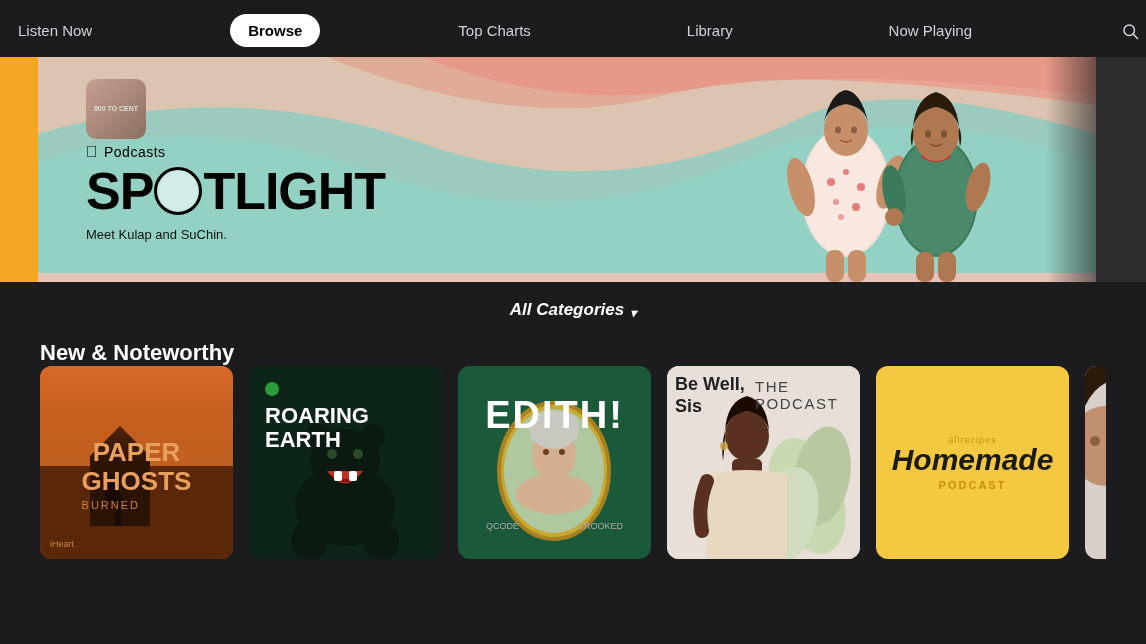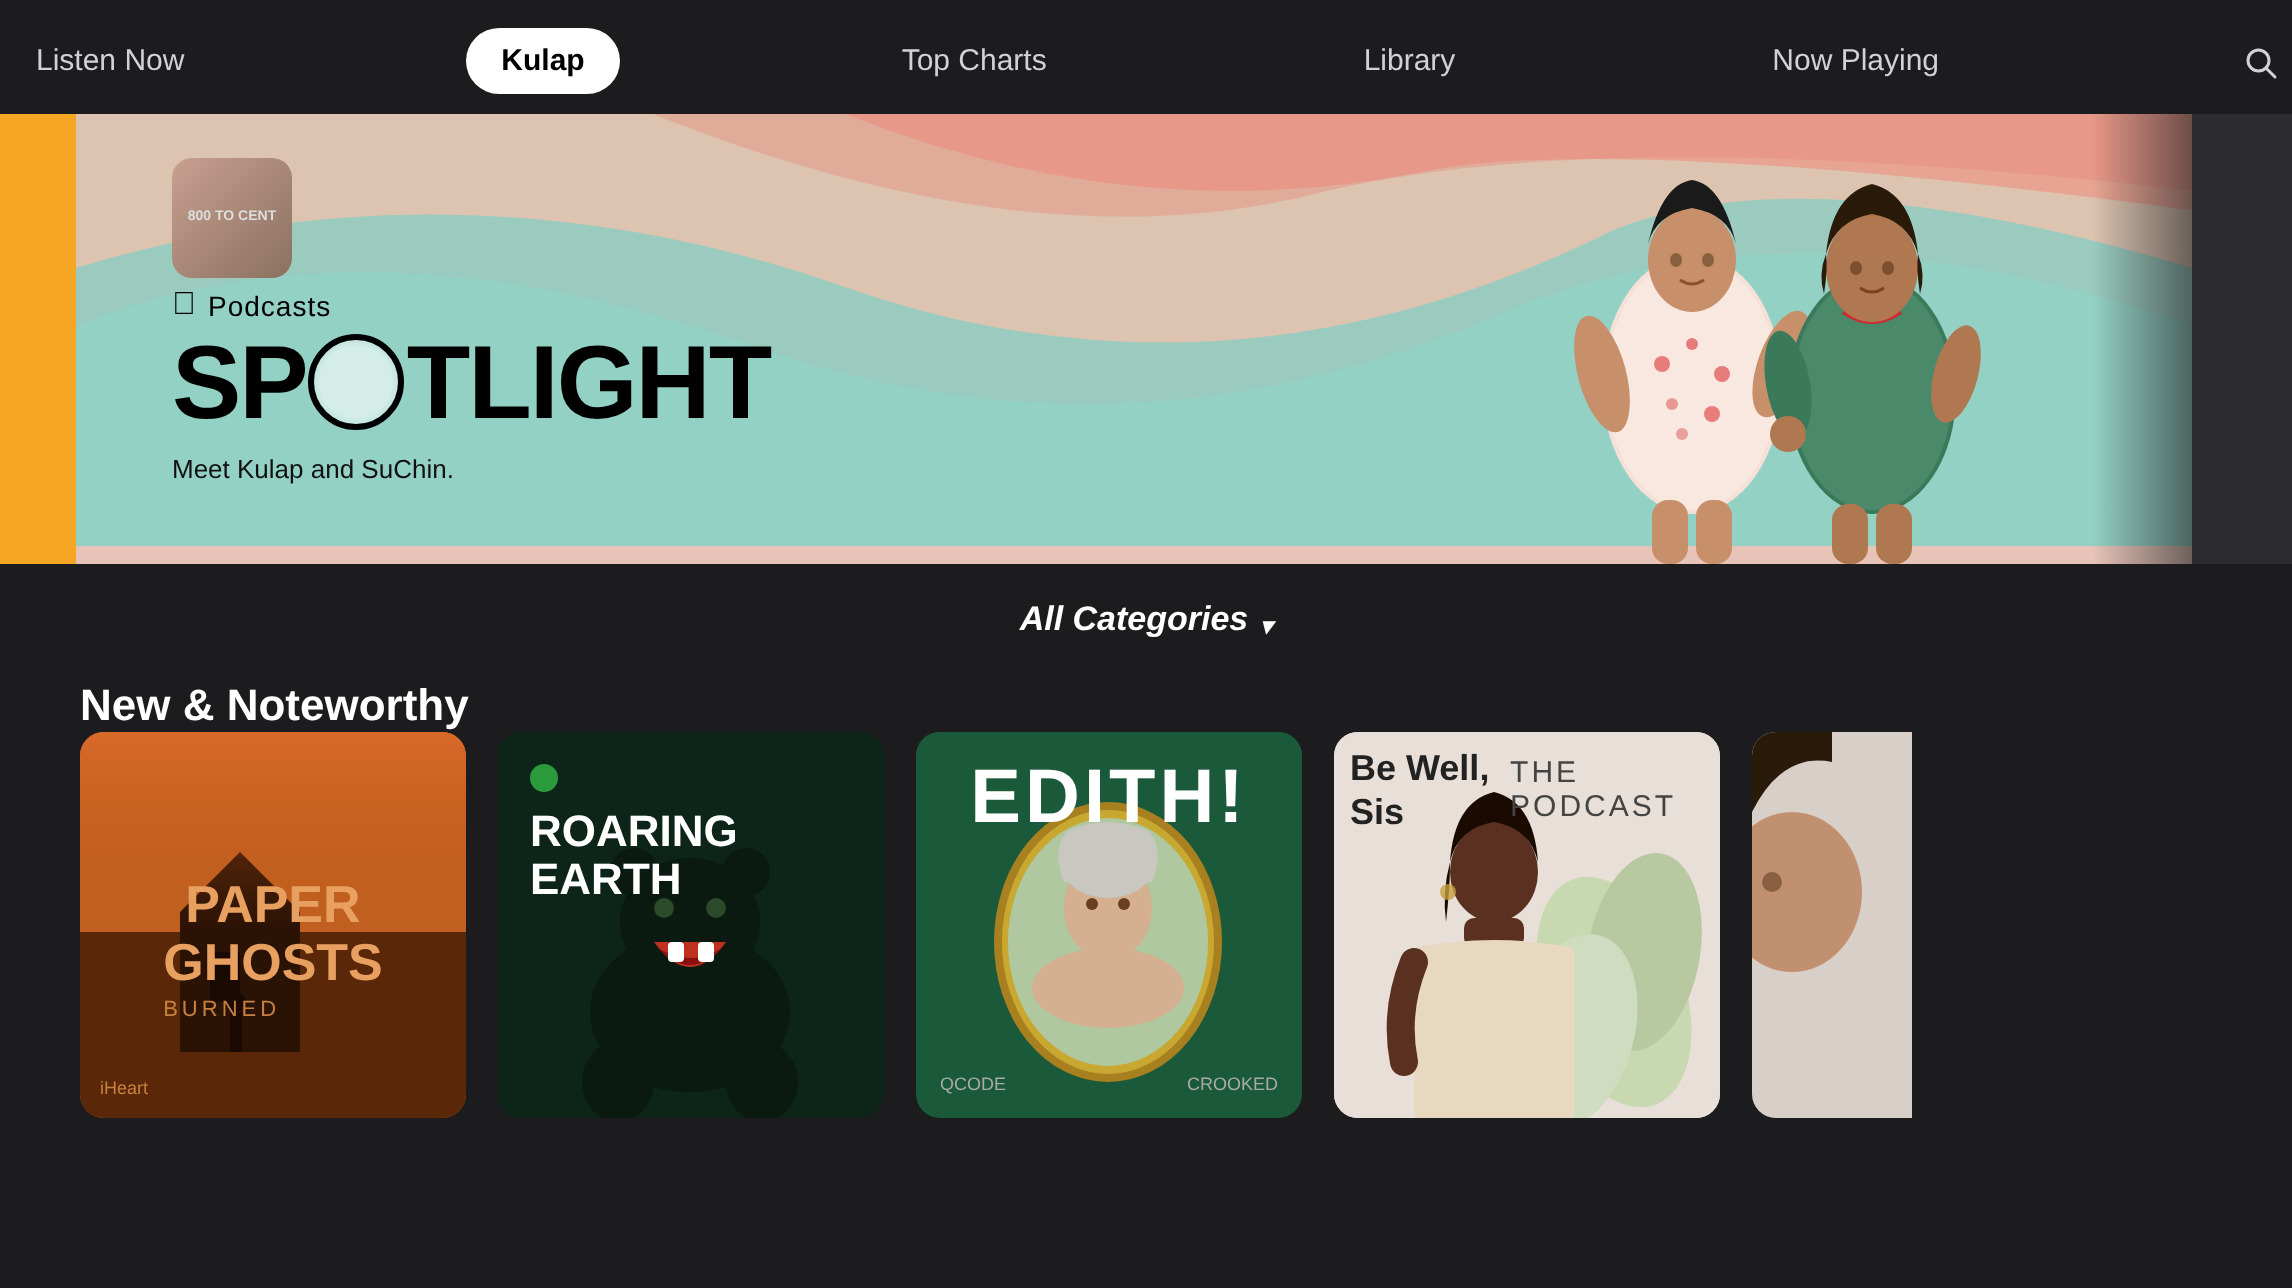--- a/index.html
+++ b/index.html
@@ -317,21 +317,21 @@
     }
 
     
     .edith-label {
       position: absolute;
       inset: 0;
       display: flex;
       flex-direction: column;
       align-items: center;
       justify-content: space-between;
-      padding: 12px;
+      padding: 28px;
     }
 
     .edith-title {
       font-size: 38px;
       font-weight: 900;
       color: #fff;
       letter-spacing: 2px;
     }
 
     .edith-logos {
@@ -416,21 +416,21 @@
       border-radius: 12px 0 0 12px;
       overflow: hidden;
       background: #3a3a3a;
     }
   </style>
 </head>
 <body>
 
 <nav class="navbar">
   <div class="nav-item">Listen Now</div>
-  <div class="nav-item active">Kulap</div>
+  <div class="nav-item active">Browse</div>
   <div class="nav-item">Top Charts</div>
   <div class="nav-item">Library</div>
   <div class="nav-item">Now Playing</div>
   <div class="nav-search">
     <svg viewBox="0 0 24 24">
       <circle cx="11" cy="11" r="7" stroke-width="2"></circle>
       <line x1="16.5" y1="16.5" x2="22" y2="22" stroke-width="2" stroke-linecap="round"></line>
     </svg>
   </div>
 </nav>
@@ -654,20 +654,29 @@
 
           <path d="M40,115 Q30,140 35,165" stroke="#5a3020" stroke-width="14" fill="none" stroke-linecap="round"></path>
         </svg>
         <div class="be-well-label">
           <div class="be-well-title">Be Well, Sis</div>
           <div class="be-well-sub">THE PODCAST</div>
         </div>
       </div>
     </div>
 
+    <div class="podcast-card">
+      <div class="podcast-cover cover-homemade">
+        <div class="homemade-label">
+          <div class="allrecipes-text">allrecipes</div>
+          <div class="homemade-title">Homemade</div>
+          <div class="podcast-text">PODCAST</div>
+        </div>
+      </div>
+    </div>
 
     <div class="podcast-card-partial">
       <div class="podcast-cover-partial">
         <svg width="80" height="193" viewBox="0 0 80 193">
           <rect width="80" height="193" fill="#d8d0c8"></rect>
 
           <ellipse cx="20" cy="80" rx="35" ry="40" fill="#c09070"></ellipse>
           <path d="M0,40 Q15,10 40,15 L40,0 L0,0Z" fill="#2a1a0a"></path>
           <ellipse cx="10" cy="75" rx="5" ry="5" fill="#8a6040"></ellipse>
         </svg>

